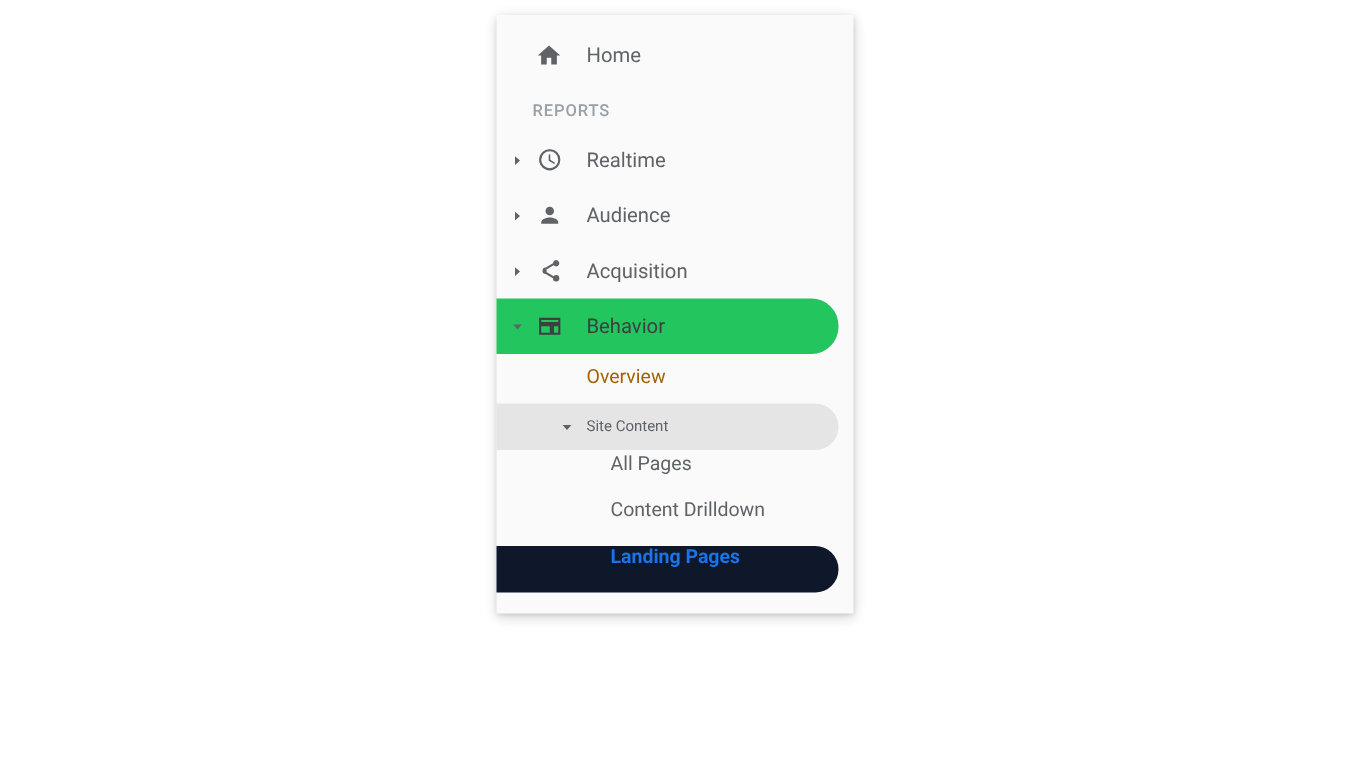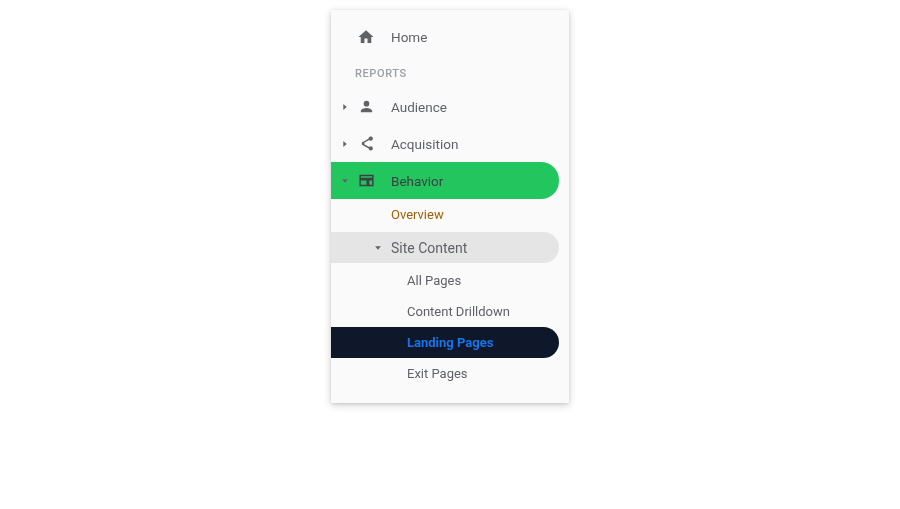--- a/index.html
+++ b/index.html
@@ -67,41 +67,41 @@
       font-size: 13px;
       color: #a16207;
       cursor: pointer;
       margin-right: 10px;
     }
     .sub-group-header {
       height: 31px;
       display: flex;
       align-items: center;
       padding-left: 36px;
-      font-size: 14px;
+      font-size: 10px;
       color: #5f6368;
       cursor: pointer;
       margin-right: 10px;
       margin-top: 2px;
       margin-bottom: 2px;
     }
     .sub-group-header.active {
       background: #e5e5e6;
       border-radius: 0 16px 16px 0;
     }
     .sub-group-header .arrow {
       width: 16px;
       display: flex;
       justify-content: flex-end;
       margin-right: 8px;
     }
     .sub2-item {
       height: 31px;
       display: flex;
-      align-items: center;
+      align-items: flex-start;
       padding-left: 76px;
       font-size: 13px;
       color: #5f6368;
       cursor: pointer;
       margin-right: 10px;
     }
     .sub2-item.selected {
       background: #0f172a;
       color: #1a73e8;
       font-weight: 700;
@@ -121,20 +121,33 @@
       <svg viewBox="0 0 24 24" width="18" height="18">
           <path d="M10 20v-6h4v6h5v-8h3L12 3 2 12h3v8z"></path>
         </svg>
     </span>
     <span class="label">Home</span>
   </div>
 
 
   <div class="section-label">REPORTS</div>
 
+  <div class="nav-item">
+    <span class="arrow">
+      <svg viewBox="0 0 24 24" width="10" height="10">
+          <path d="M8 5l8 7-8 7z"></path>
+        </svg>
+    </span>
+    <span class="icon">
+      <svg viewBox="0 0 24 24" width="17" height="17">
+          <path d="M12 2a10 10 0 100 20 10 10 0 000-20zm0 18a8 8 0 110-16 8 8 0 010 16zm.5-13H11v6l5.2 3.1.8-1.3-4.5-2.7z"></path>
+        </svg>
+    </span>
+    <span class="label">Realtime</span>
+  </div>
 
   <div class="nav-item">
     <span class="arrow">
       <svg viewBox="0 0 24 24" width="10" height="10">
           <path d="M8 5l8 7-8 7z"></path>
         </svg>
     </span>
     <span class="icon">
       <svg viewBox="0 0 24 24" width="17" height="17">
           <path d="M12 12a4 4 0 100-8 4 4 0 000 8zm0 2c-3 0-8 1.5-8 4.5V20h16v-1.5c0-3-5-4.5-8-4.5z"></path>
@@ -190,17 +203,14 @@
   </div>
 
   <div class="sub2-item">
     <span>Content Drilldown</span>
   </div>
 
   <div class="sub2-item selected">
     <span>Landing Pages</span>
   </div>
 
-  <div class="sub2-item">
-    <span>Exit Pages</span>
-  </div>
 
 </div>
 
 </body></html>

